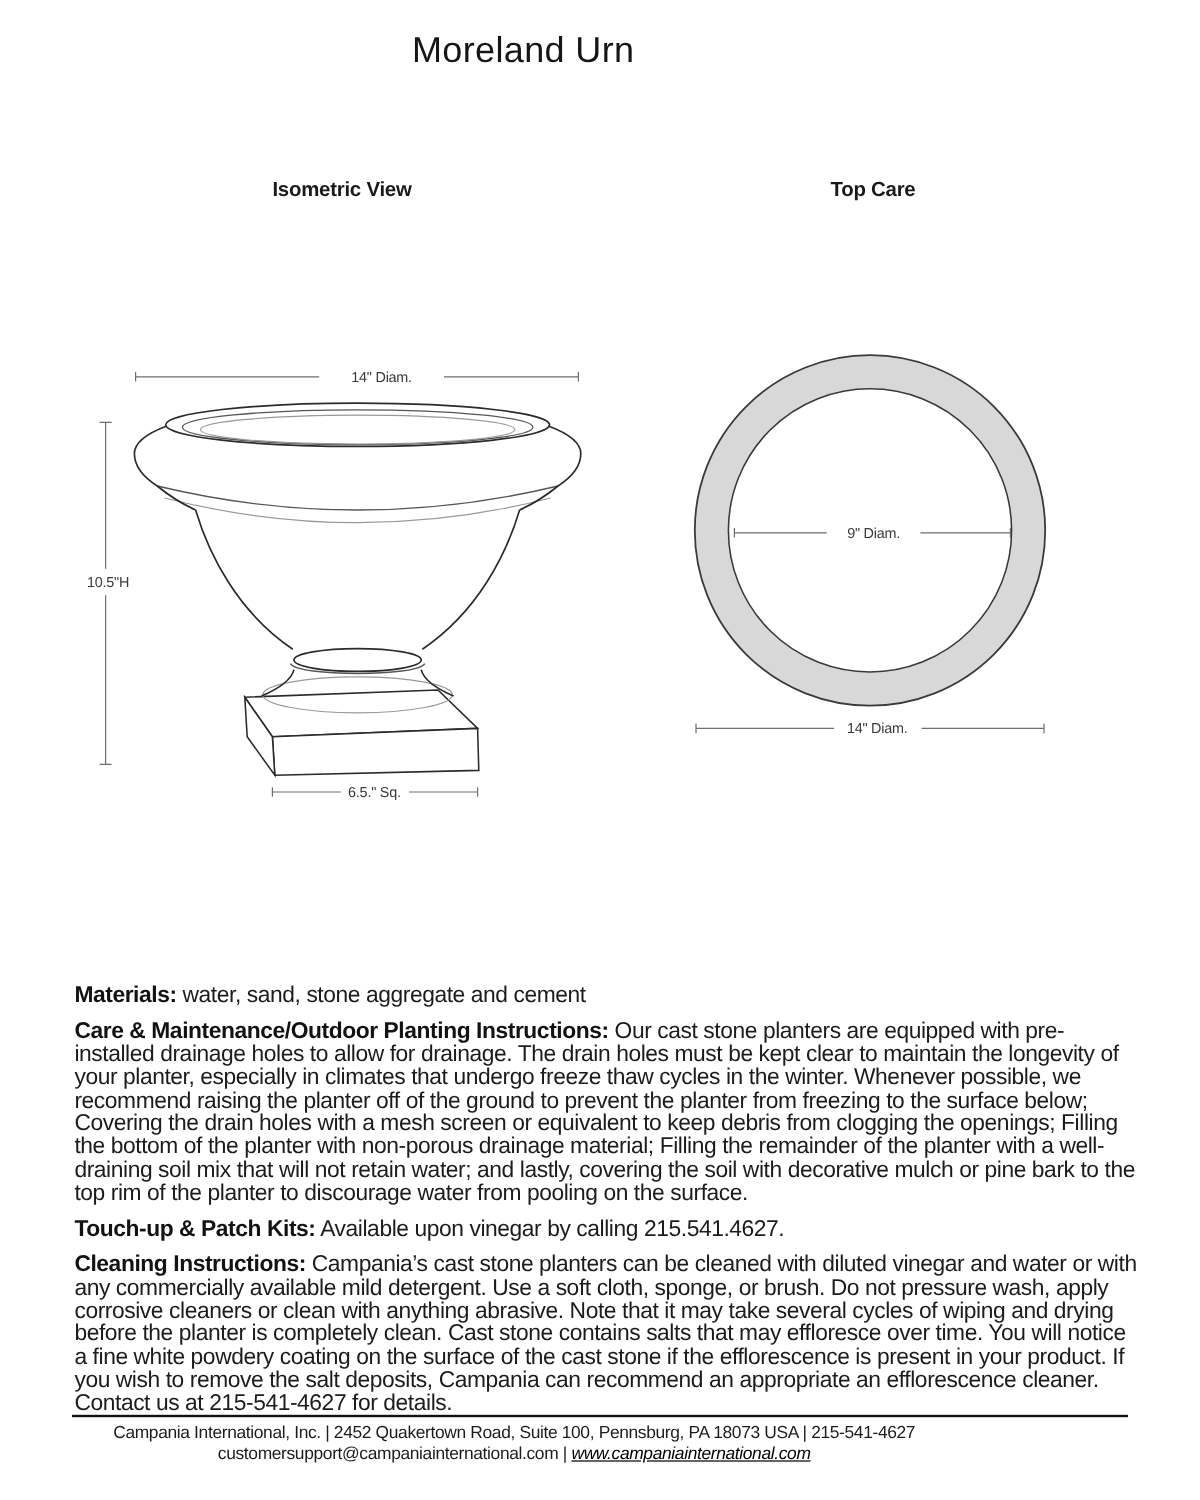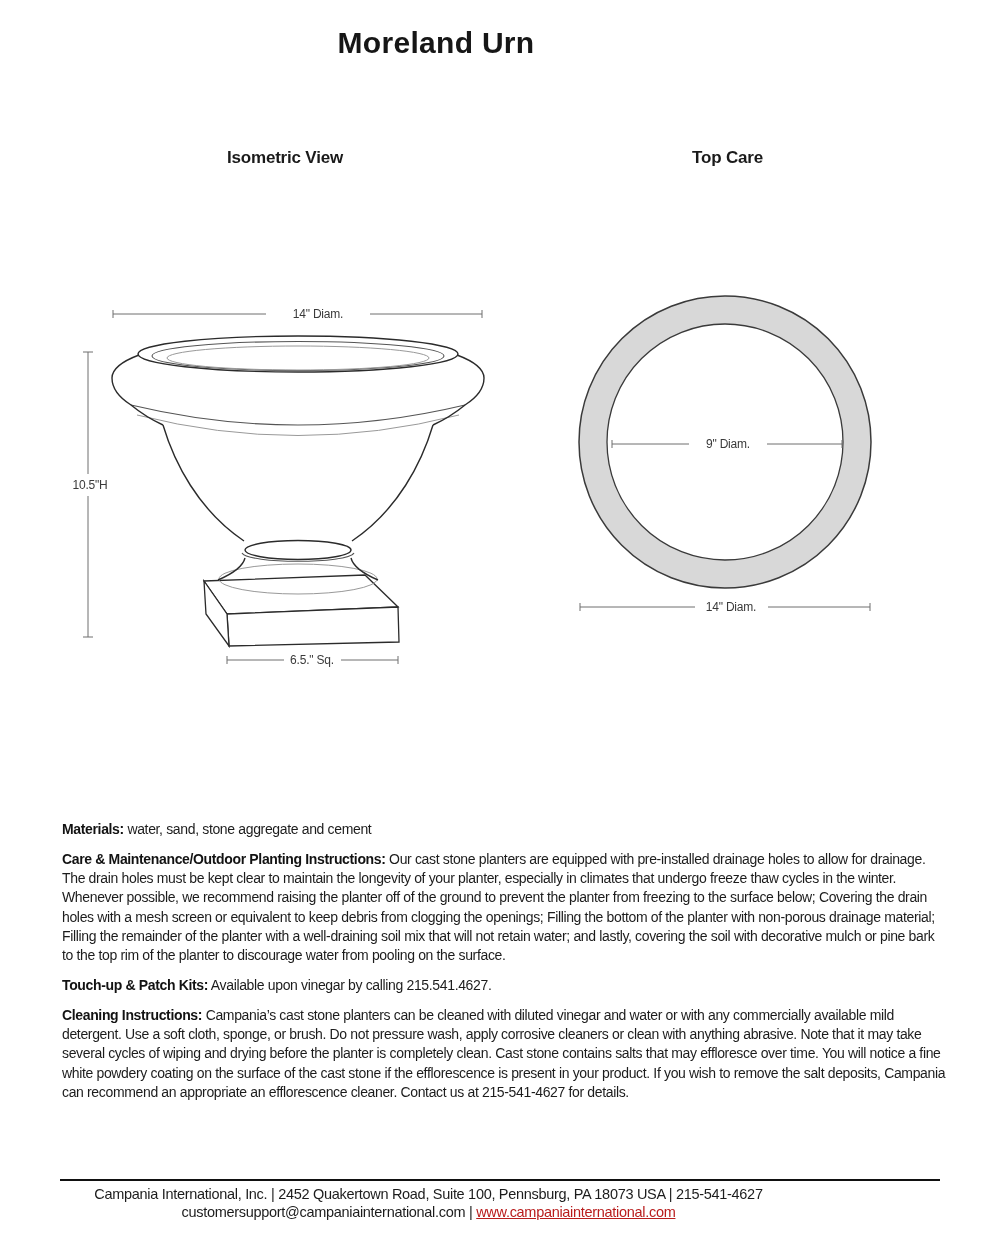--- a/index.html
+++ b/index.html
@@ -7,21 +7,21 @@
     position:relative;
     width:1000px;height:1250px;
     background:#fff;
     font-family:"Liberation Sans", sans-serif;
     color:#1c1c1c;
     overflow:hidden;
   }
   .page-title{
     position:absolute;top:26px;left:0;width:872px;
     margin:0;text-align:center;
-    font-size:30px;font-weight:700;letter-spacing:.3px;color:#161616;
+    font-size:30px;font-weight:400;letter-spacing:.3px;color:#161616;
   }
   .view-label{
     position:absolute;top:148px;
     font-size:17px;font-weight:700;color:#1a1a1a;
     text-align:center;letter-spacing:-0.2px;
   }
   .view-label.iso{left:160px;width:250px;}
   .view-label.top{left:605px;width:245px;}
   svg text{
     font-family:"Liberation Sans", sans-serif;
@@ -29,35 +29,35 @@
   }
   .iso-svg{position:absolute;left:60px;top:288px;width:450px;height:385px;}
   .topview-svg{position:absolute;left:560px;top:288px;width:340px;height:340px;}
   .dim{stroke:#6e6e6e;stroke-width:1;}
   .outline{stroke:#2b2b2b;stroke-width:1.4;fill:none;}
   .outline2{stroke:#555;stroke-width:1.1;fill:none;}
   .light{stroke:#999;stroke-width:1;fill:none;}
   .plinth{stroke:#2b2b2b;stroke-width:1.3;fill:#fff;}
   .body-text{
     position:absolute;left:62px;top:820px;width:886px;
-    font-size:14px;line-height:19.3px;letter-spacing:-0.35px;
+    font-size:19px;line-height:19.3px;letter-spacing:-0.35px;
   }
   .body-text p{margin:0 0 10.5px 0;}
   .body-text strong{font-weight:700;color:#121212;}
   .footer-rule{
     position:absolute;left:60px;top:1179px;width:880px;height:0;
     border-top:2.5px solid #111;
   }
   .footer-line{
     position:absolute;left:0;width:857px;text-align:center;
     font-size:14.5px;letter-spacing:-0.3px;color:#1c1c1c;
   }
   .footer-line.l1{top:1186px;}
   .footer-line.l2{top:1204px;}
-  .footer-line a{color:#b91c1c;text-decoration:underline;cursor:pointer;}
+  .footer-line a{color:#000000;text-decoration:underline;cursor:pointer;font-style:italic;}
 </style>
 </head>
 <body>
 
 <div class="page">
 
   <h1 class="page-title">Moreland Urn</h1>
 
   <div class="view-label iso">Isometric View</div>
   <div class="view-label top">Top Care</div>

